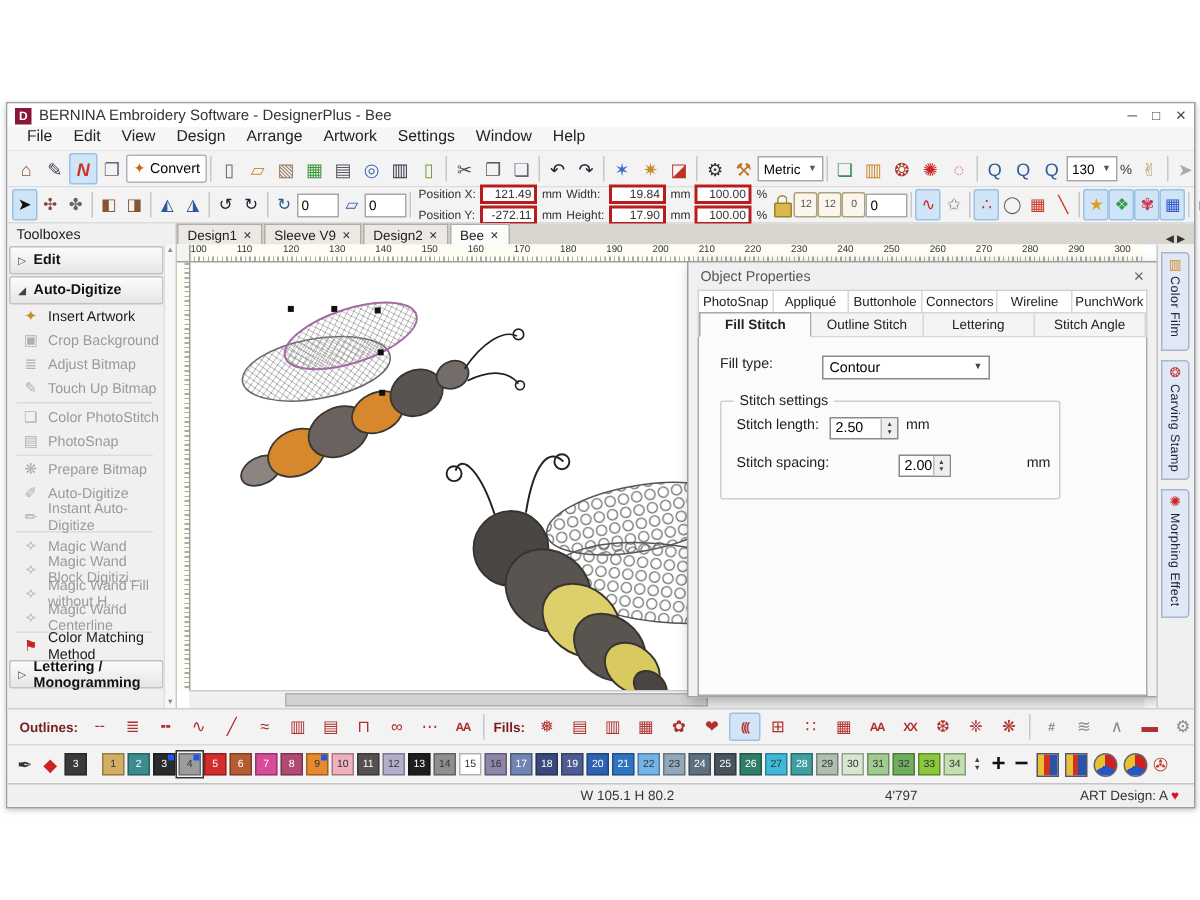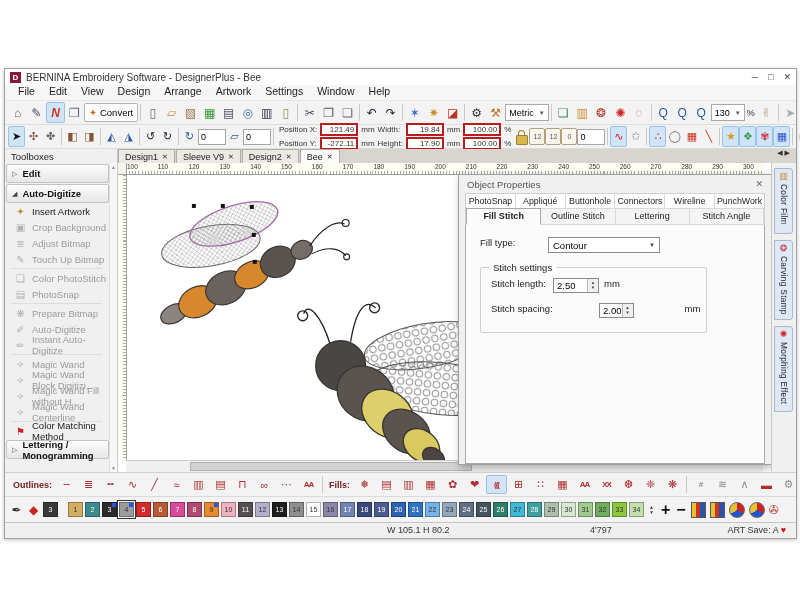--- a/index.html
+++ b/index.html
@@ -27,21 +27,21 @@
   .tbcombo .car{font-size:6px;color:#555;}
   .tbfield{width:22px;height:14px;border:1px solid #a8a8a8;background:#fff;font-size:9px;padding:0 2px;display:flex;align-items:center;flex:none;}
   .tblabel{font-size:9px;color:#333;padding:0 2px;flex:none;}
   .shirticon{width:14px;height:15px;border:1px solid #b0a080;background:#faf6ee;font-size:7px;display:flex;align-items:center;justify-content:center;color:#555;flex:none;border-radius:2px;}
   .lockicon{width:11px;height:14px;position:relative;flex:none;margin:0 2px;}
   .lockicon::before{content:"";position:absolute;left:2px;top:0;width:5px;height:6px;border:1.5px solid #9a8230;border-bottom:none;border-radius:4px 4px 0 0;}
   .lockicon::after{content:"";position:absolute;left:0;top:5px;width:10px;height:8px;background:#d8b84a;border:1px solid #9a8230;border-radius:1px;}
   .posblock{display:grid;grid-template-columns:auto auto auto auto auto auto auto auto;gap:1px 3px;align-items:center;font-size:8px;color:#333;margin:0 3px;flex:none;}
   .pf{border:2px solid #b91c1c;background:#fff;width:30px;height:9px;line-height:9px;text-align:right;padding:0 2px;font-size:8px;}
   
-  .tabrow{height:14px;background:#d8d5ce;display:flex;flex:none;}
+  .tabrow{height:14px;background:#d8d5ce;display:flex;align-items:flex-end;flex:none;}
   .tbxlabel{width:113px;height:14px;background:#f0f0f0;border-right:1px solid #c4c4c4;font-size:9.5px;color:#222;display:flex;align-items:center;padding-left:6px;box-sizing:border-box;flex:none;}
   .dtab{display:flex;align-items:center;gap:4px;height:13px;padding:0 6px;font-size:9px;background:#ece9e4;border:1px solid #b0ada6;border-bottom:none;margin-right:1px;color:#222;flex:none;}
   .dtab.active{background:#fbfbfb;}
   .dtab .x{font-size:7px;color:#333;}
   .tabscroll{margin-left:auto;font-size:7px;color:#333;padding-right:4px;letter-spacing:2px;}
   
   .main{flex:1;display:flex;background:#fff;position:relative;overflow:hidden;}
   .toolbox{width:113px;background:#f0f0f0;border-right:1px solid #c8c8c8;flex:none;position:relative;overflow:hidden;padding-right:7px;box-sizing:border-box;}
   .tsec{height:17px;display:flex;align-items:center;gap:5px;padding:0 5px;background:linear-gradient(#fcfcfc,#e6e6e6);border:1px solid #c2c2c2;border-radius:2px;margin:1px 1px 0 1px;font-size:9.5px;font-weight:bold;color:#111;}
   .tsec .arr{font-size:7px;color:#444;}
@@ -655,16 +655,16 @@
       <span class="bars"></span>
       <span class="bars"></span>
       <span class="wheel"></span>
       <span class="wheel"></span>
       <span class="spool">✇</span>
     </div>
 
   <div class="statusbar">
     <span class="st-size">W 105.1 H  80.2</span>
     <span class="st-count">4'797</span>
-    <span class="st-grade"><span>ART Save: A</span> <span class="hh">♥</span></span>
+    <span class="st-grade"><span>ART Design: A</span> <span class="hh">♥</span></span>
   </div>
 
 </div>
 
 </body></html>

